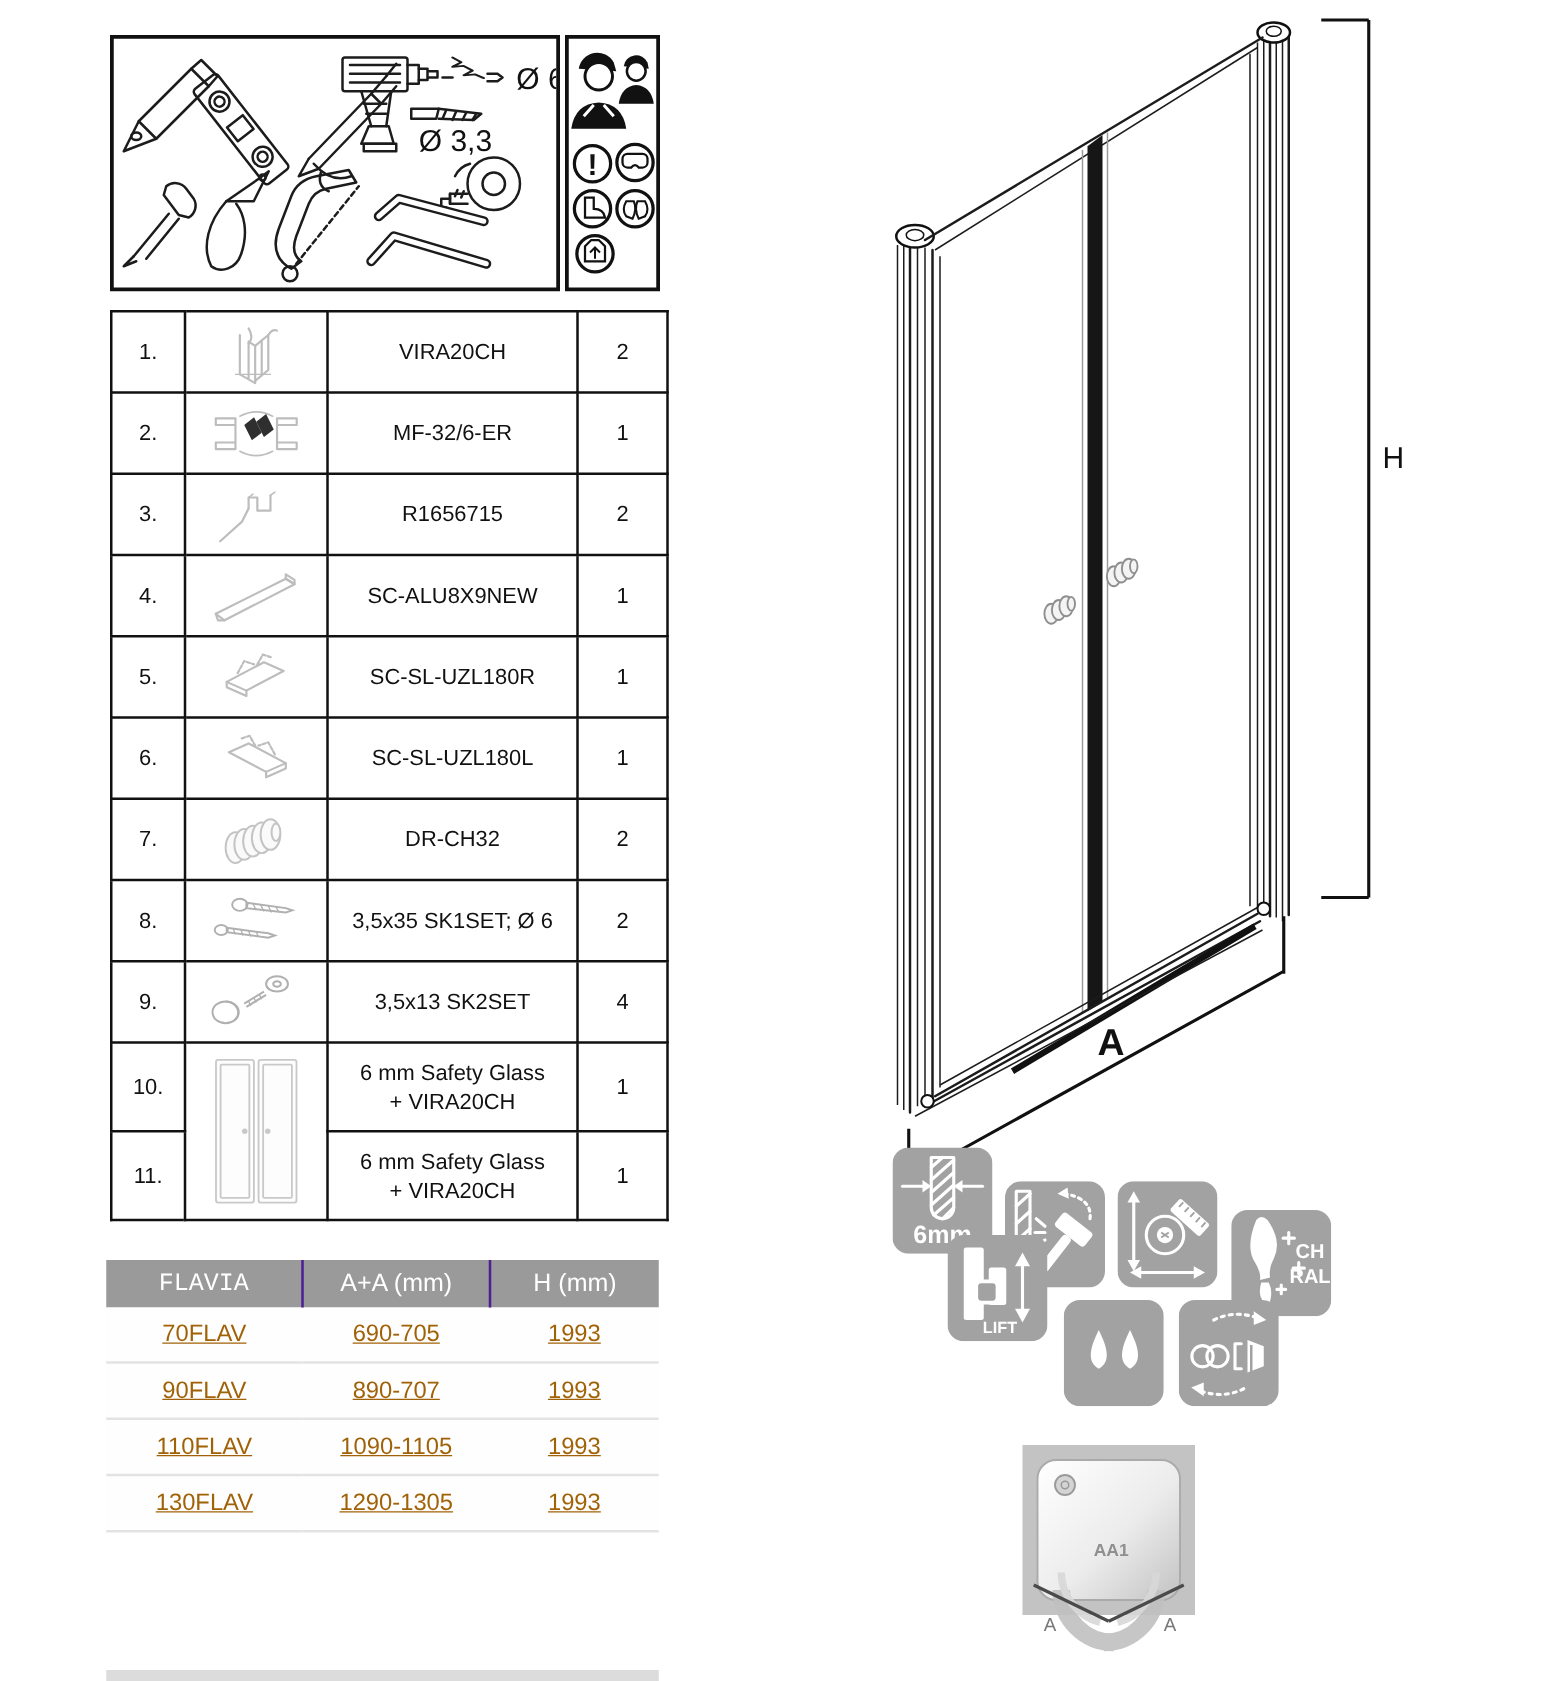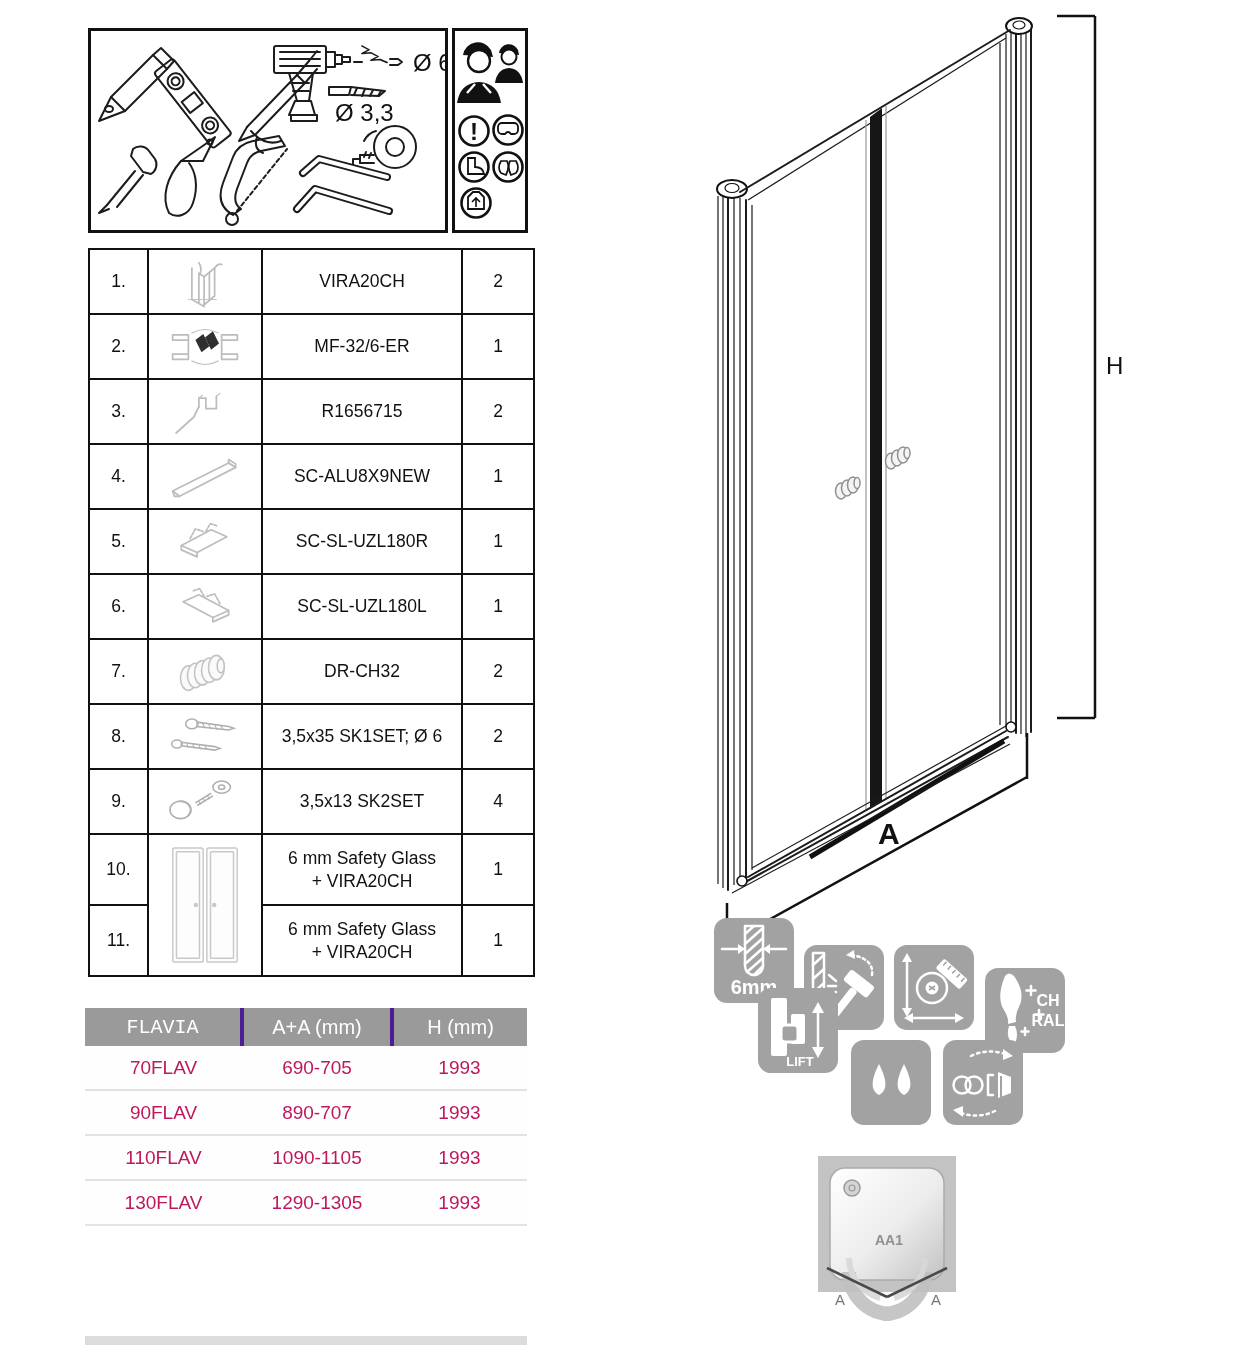--- a/index.html
+++ b/index.html
@@ -17,24 +17,24 @@
   #parts-table tr.tall{height:71px;margin-left:31px;}
   .c-num{width:57px;}
   .c-icon{width:112px;}
   .c-name{width:198px;}
   .c-qty{width:70px;}
   .part-icon{width:92px;height:56px;display:block;margin:0 auto;}
   .part-icon.tall{height:128px;}
   
   #sizes-table{left:85px;top:1008px;border-collapse:collapse;table-layout:fixed;width:442px;}
   #sizes-table th{background:#9a9a9a;color:#fff;font-weight:400;font-size:20px;height:36px;
-    border-left:4px solid #4c1d95;}
+    border-left:2px solid #4c1d95;}
   #sizes-table th:first-child{border-left:none;font-family:Liberation Mono, monospace;}
-  #sizes-table td{height:41px;text-align:center;font-size:19px;color:#be185d;
-    border-bottom:2px solid #e3e3e3;background:#fefefe;}
+  #sizes-table td{height:41px;text-align:center;font-size:19px;color:#a16207;
+    border-bottom:2px solid #e3e3e3;background:#fefefe;text-decoration:underline;}
   #sizes-col-1{width:157px;} #sizes-col-2{width:150px;} #sizes-col-3{width:135px;}
   #bottom-strip{left:85px;top:1336px;width:442px;height:9px;background:#dcdcdc;}
   
   .badge{width:80px;height:85px;}
   .badge svg{display:block;}
   .badge-bg{fill:#a2a2a2;}
   .bstroke{stroke:#fff;fill:none;stroke-width:2.5;stroke-linecap:round;stroke-linejoin:round;}
   .bfill{fill:#fff;stroke:none;}
   .btext{fill:#fff;font-family:"Liberation Sans",sans-serif;font-weight:bold;}
   

